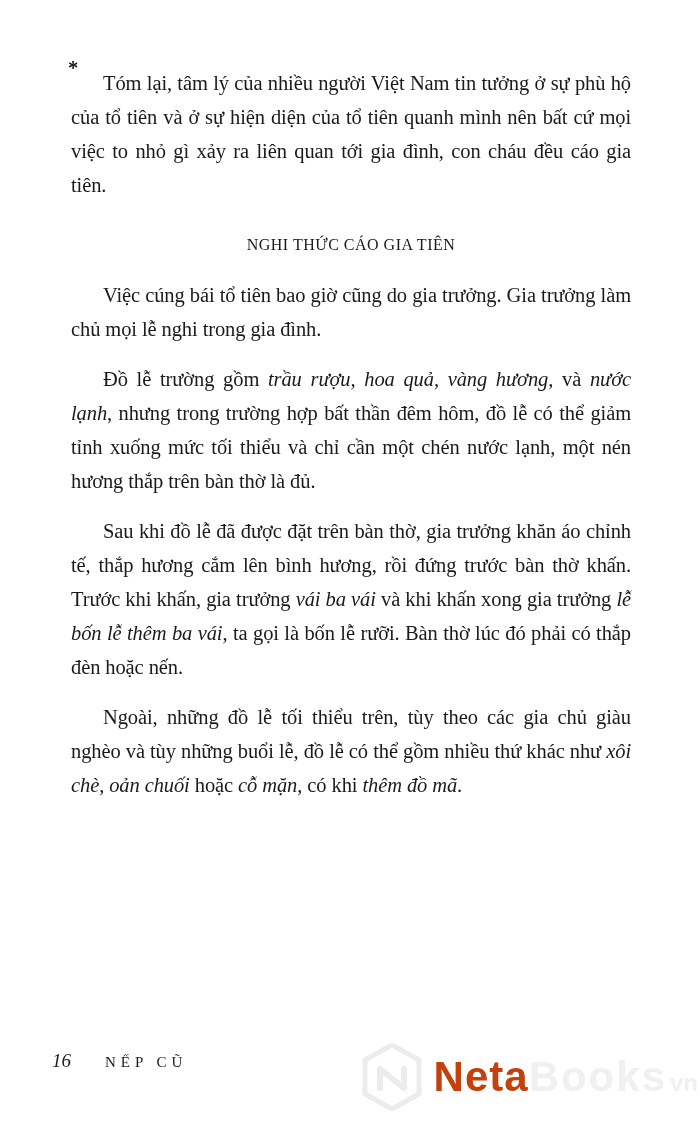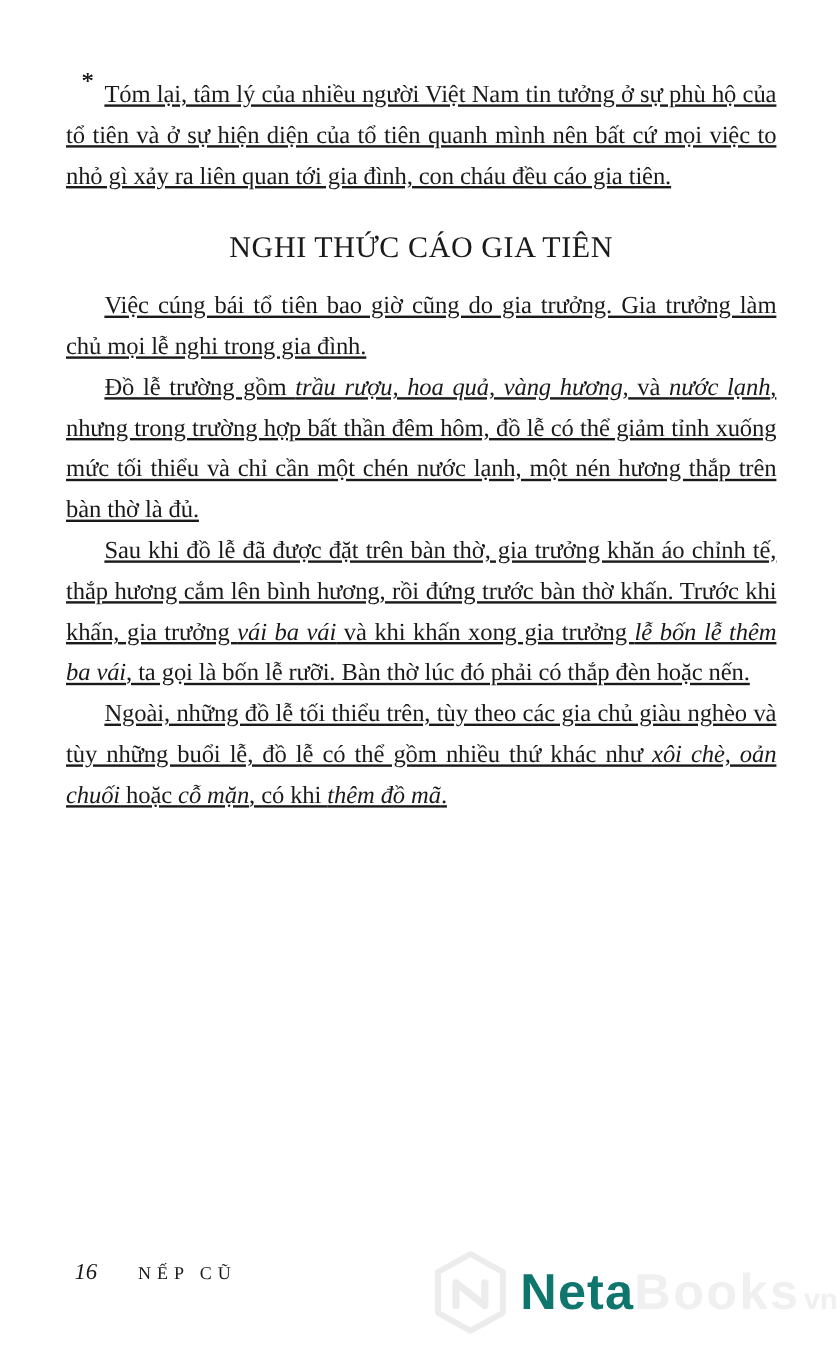--- a/index.html
+++ b/index.html
@@ -19,49 +19,49 @@
     top: 50px;
     width: 592px;
     font-size: 20.5px;
     line-height: 34px;
     text-align: justify;
     letter-spacing: -0.1px;
   }
   ul.bullets { list-style: none; margin: 0 0 12px 0; padding: 0; }
   ul.bullets li { position: relative; padding-left: 35px; }
   ul.bullets li .marker { position: absolute; left: 13px; top: 1px; }
-  p.para { margin: 0; text-indent: 32px; text-decoration: underline; }
+  p.para { margin: 16px; text-indent: 32px; }
   h1.heading {
-    font-size: 25px;
+    font-size: 16px;
     font-weight: normal;
     text-align: center;
     letter-spacing: 0.5px;
     margin: 26px 0 14px 0;
     text-indent: 0;
   }
   .it { font-style: italic; }
   .footer {
     position: absolute;
-    left: 62px;
+    left: 52px;
     top: 1050px;
     white-space: nowrap;
   }
   .pagenum { font-style: italic; font-size: 19px; }
   .booktitle { margin-left: 30px; letter-spacing: 5px; font-size: 15px; }
   .watermark {
     position: absolute;
     right: 2px;
     top: 1042px;
     display: flex;
     align-items: center;
     gap: 10px;
     user-select: none;
   }
   .wm-text { font-family: "Liberation Sans", "DejaVu Sans", sans-serif; white-space: nowrap; }
-  .wm-neta { font-size: 42px; font-weight: bold; color: #0f766e; letter-spacing: 1px; }
+  .wm-neta { font-size: 42px; font-weight: bold; color: #c2410c; letter-spacing: 1px; }
   .wm-books { font-size: 42px; font-weight: bold; color: #f0f0f0; letter-spacing: 2px; }
   .wm-vn { font-size: 24px; font-weight: bold; color: #f0f0f0; margin-left: 3px; }
 </style>
 </head>
 <body>
 
 <div class="page">
 
   <div class="content">
 

